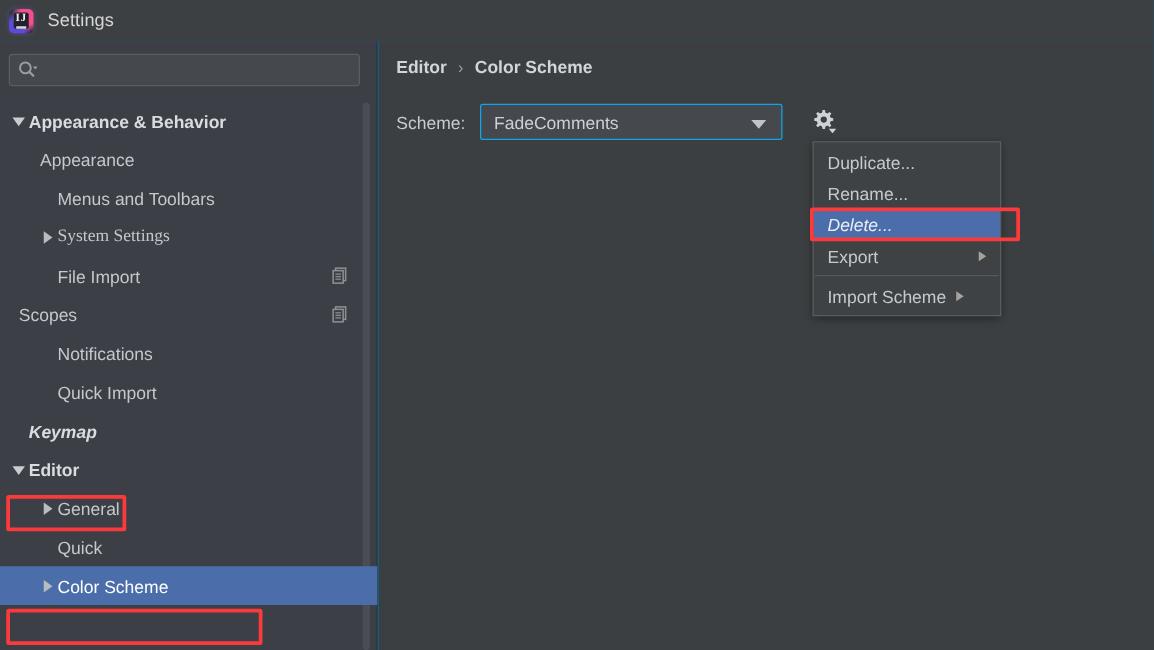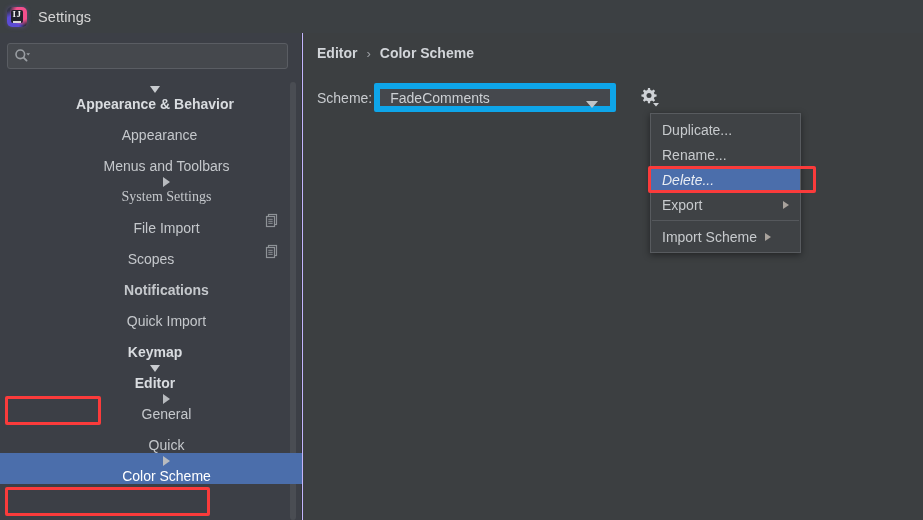--- a/index.html
+++ b/index.html
@@ -11,21 +11,21 @@
     width: 923px;
     height: 520px;
     overflow: hidden;
     font-family: "Liberation Sans", sans-serif;
     -webkit-font-smoothing: antialiased;
   }
   .app {
     position: relative;
     width: 923px;
     height: 520px;
-    background: #c4b5fd;
+    background: #0369a1;
     color: #bbbbbb;
   }
 
   
   .titlebar {
     position: absolute;
     left: 0; top: 0;
     width: 923px; height: 33px;
     background: #3c4043;
     display: flex;
@@ -118,21 +118,20 @@
     overflow: hidden;
   }
   .tree-row {
     position: relative;
     height: 31px;
     display: flex;
     align-items: center;
     font-size: 14px;
     color: #c5c8cc;
     white-space: nowrap;
-    flex-direction: column;
   }
   .tree-row.selected { background: #4b6eab; color: #ffffff; }
   .tree-row.bold { font-weight: bold; color: #d9dce0; }
   .tw {
     width: 15px; height: 15px;
     flex: none;
     position: relative;
   }
   .tw.collapsed::before {
     content: "";
@@ -189,25 +188,25 @@
     display: flex;
     align-items: center;
   }
   .scheme-label {
     margin-left: 14px;
     font-size: 14px;
     color: #c8cbcf;
   }
   .combo {
     position: relative;
-    margin-left: 2px;
+    margin-left: 12px;
     width: 242px; height: 29px;
     box-sizing: border-box;
     background: #45484d;
-    border: 6px solid #0ea5e9;
+    border: 1px solid #0ea5e9;
     border-radius: 2px;
     display: flex;
     align-items: center;
   }
   .combo-value {
     margin-left: 10px;
     font-size: 14px;
     color: #cdd0d4;
   }
   .combo-arrow {
@@ -325,29 +324,29 @@
           <span class="tw"></span>
           <span class="tree-label">Scopes</span>
           <span class="row-badge"><svg viewBox="0 0 14 15" width="14" height="15">
               <rect x="3.5" y="1.5" width="8" height="10" fill="none" stroke="#8e9297" stroke-width="1.2"></rect>
               <rect x="1.5" y="3.5" width="8" height="10" fill="#3c3f46" stroke="#8e9297" stroke-width="1.2"></rect>
               <line x1="3.3" y1="6.3" x2="7.7" y2="6.3" stroke="#8e9297" stroke-width="1"></line>
               <line x1="3.3" y1="8.3" x2="7.7" y2="8.3" stroke="#8e9297" stroke-width="1"></line>
               <line x1="3.3" y1="10.3" x2="7.7" y2="10.3" stroke="#8e9297" stroke-width="1"></line>
             </svg></span>
         </div>
-        <div class="tree-row" style="padding-left: 31px; font-weight: bold;">
+        <div class="tree-row" style="padding-left: 31px;">
           <span class="tw"></span>
           <span class="tree-label">Notifications</span>
         </div>
         <div class="tree-row" style="padding-left: 31px;">
           <span class="tw"></span>
           <span class="tree-label">Quick Import</span>
         </div>
-        <div class="tree-row bold" style="padding-left: 8px;">
+        <div class="tree-row bold" style="padding-left: 8px; font-style: italic;">
           <span class="tw"></span>
           <span class="tree-label">Keymap</span>
         </div>
         <div class="tree-row bold" style="padding-left: 8px;">
           <span class="tw expanded"></span>
           <span class="tree-label">Editor</span>
         </div>
         <div class="tree-row" style="padding-left: 31px;">
           <span class="tw collapsed"></span>
           <span class="tree-label">General</span>

